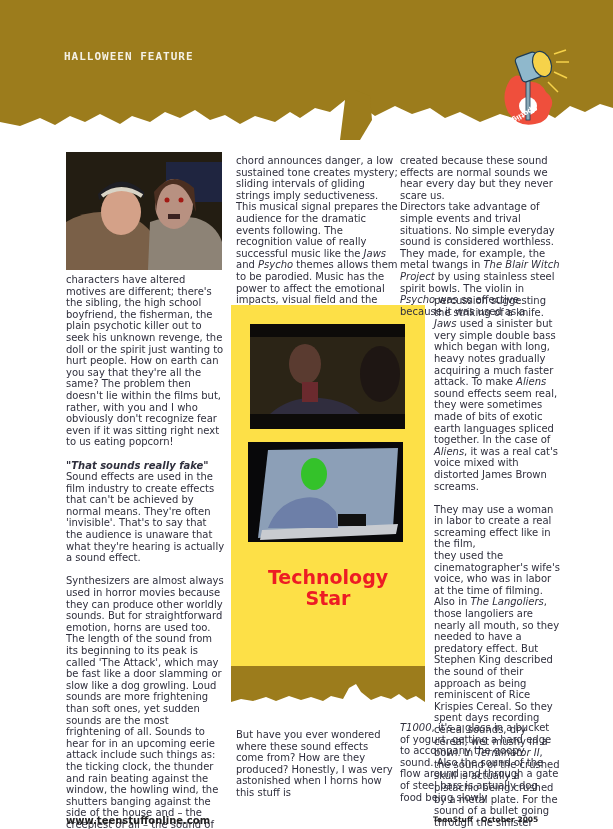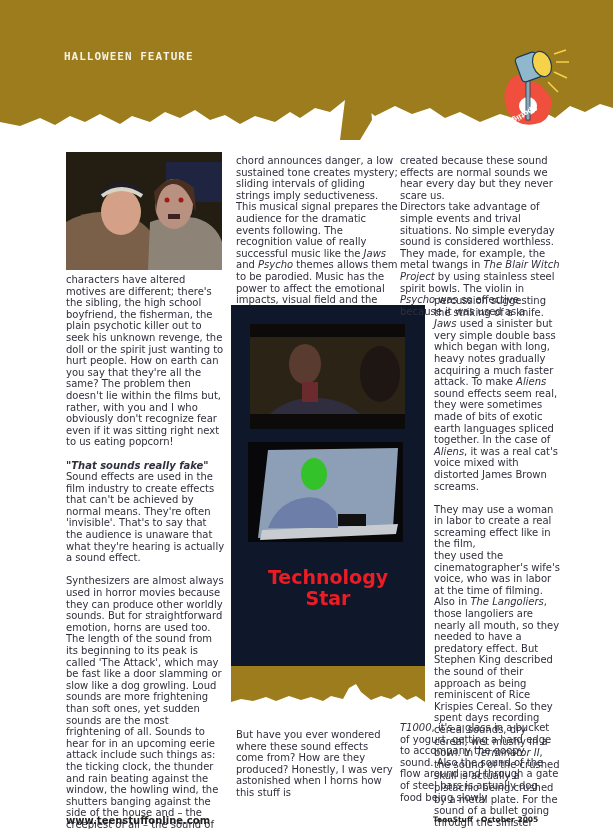--- a/index.html
+++ b/index.html
@@ -7,21 +7,21 @@
          font-family:"DejaVu Sans", sans-serif; color:#2a2a3a; }
   .header-band { position:absolute; left:0; top:0; width:613px; height:140px; }
   .header-title { position:absolute; left:64px; top:50px; color:#f4f1e6; font-family:"DejaVu Sans Mono", monospace;
                   font-weight:bold; font-size:11px; letter-spacing:1px; }
   .spotlight { position:absolute; left:490px; top:40px; width:80px; height:100px; }
   .col { position:absolute; font-size:10px; line-height:11.6px; color:#2f2f3d; }
   .col p { margin:0; }
   .col .gap { height:11.6px; }
   .col i { font-style:italic; }
   .photo { position:absolute; left:66px; top:152px; width:156px; height:118px; overflow:hidden; background:#1d1a12; }
-  .blackbox { position:absolute; left:231px; top:305px; width:194px; height:362px; background:#0f172a; }
+  .blackbox { position:absolute; left:231px; top:305px; width:194px; height:362px; background:#fde047; }
   .still1 { position:absolute; left:19px; top:19px; width:155px; height:105px; background:#0f0c0a; overflow:hidden; }
   .still2 { position:absolute; left:17px; top:137px; width:155px; height:100px; background:#0a0a0c; overflow:hidden; }
   .box-title { position:absolute; left:0; top:262px; width:194px; text-align:center; color:#ed1c24;
                font-family:"DejaVu Sans", sans-serif; font-weight:bold; font-size:19px; line-height:21px; }
   .goldband { position:absolute; left:231px; top:666px; width:194px; height:42px; }
   .subhead { font-weight:bold; font-style:italic; }
   .footer-left { position:absolute; left:66px; top:815px; font-size:10px; font-weight:bold; color:#222; }
   .footer-right { position:absolute; left:433px; top:815px; font-size:7.5px; font-weight:bold; color:#222; }
   .page-badge { position:absolute; left:529px; top:848px; width:20px; height:20px; border-radius:50%; background:#231f20;
                 color:#fff; font-size:11px; font-weight:bold; text-align:center; line-height:20px; }

